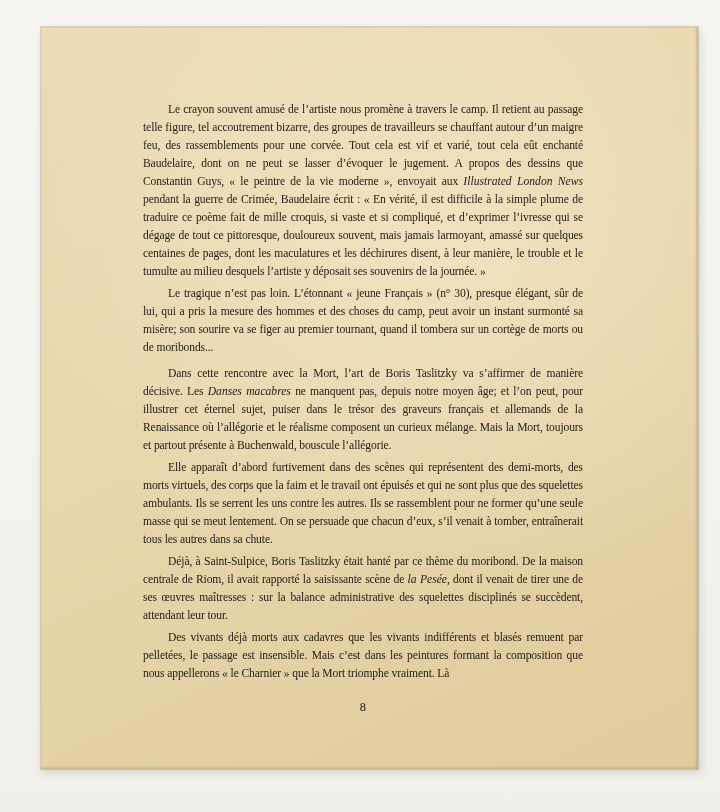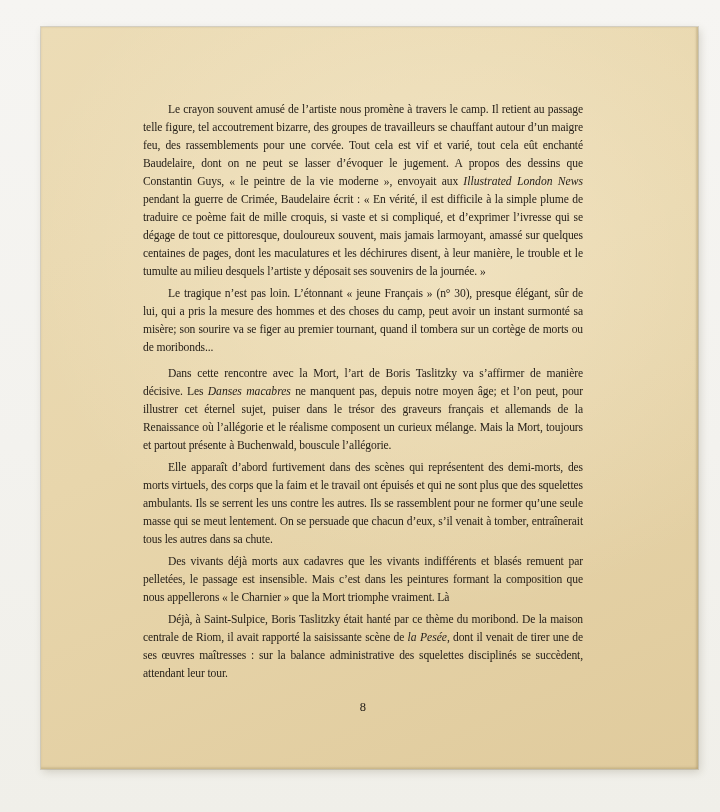--- a/index.html
+++ b/index.html
@@ -77,19 +77,19 @@
 <body>
 
 <div class="scan">
   <span class="bg-speck"></span>
   <div class="paper">
     <div class="textblock">
       <p class="para">Le crayon souvent amusé de l’artiste nous promène à travers le camp. Il retient au passage telle figure, tel accoutrement bizarre, des groupes de travailleurs se chauffant autour d’un maigre feu, des rassemblements pour une corvée. Tout cela est vif et varié, tout cela eût enchanté Baudelaire, dont on ne peut se lasser d’évoquer le jugement. A propos des dessins que Constantin Guys, «&nbsp;le peintre de la vie moderne&nbsp;», envoyait aux <i>Illustrated London News</i> pendant la guerre de Crimée, Baudelaire écrit&nbsp;: «&nbsp;En vérité, il est difficile à la simple plume de traduire ce poème fait de mille croquis, si vaste et si compliqué, et d’exprimer l’ivresse qui se dégage de tout ce pittoresque, douloureux souvent, mais jamais larmoyant, amassé sur quelques centaines de pages, dont les maculatures et les déchirures disent, à leur manière, le trouble et le tumulte au milieu desquels l’artiste y déposait ses souvenirs de la journée.&nbsp;»</p>
       <p class="para">Le tragique n’est pas loin. L’étonnant «&nbsp;jeune Français&nbsp;» (n°&nbsp;30), presque élégant, sûr de lui, qui a pris la mesure des hommes et des choses du camp, peut avoir un instant surmonté sa misère; son sourire va se figer au premier tournant, quand il tombera sur un cortège de morts ou de moribonds...</p>
       <p class="para section">Dans cette rencontre avec la Mort, l’art de Boris Taslitzky va s’affirmer de manière décisive. Les <i>Danses macabres</i> ne manquent pas, depuis notre moyen âge; et l’on peut, pour illustrer cet éternel sujet, puiser dans le trésor des graveurs français et allemands de la Renaissance où l’allégorie et le réalisme composent un curieux mélange. Mais la Mort, toujours et partout présente à Buchenwald, bouscule l’allégorie.</p>
       <p class="para">Elle apparaît d’abord furtivement dans des scènes qui représentent des demi-morts, des morts virtuels, des corps que la faim et le travail ont épuisés et qui ne sont plus que des squelettes ambulants. Ils se serrent les uns contre les autres. Ils se rassemblent pour ne former qu’une seule masse qui se meut lentement. On se persuade que chacun d’eux, s’il venait à tomber, entraînerait tous les autres dans sa chute.</p>
+      <p class="para">Déjà, à Saint-Sulpice, Boris Taslitzky était hanté par ce thème du moribond. De la maison centrale de Riom, il avait rapporté la saisissante scène de <i>la Pesée</i>, dont il venait de tirer une de ses œuvres maîtresses&nbsp;: sur la balance administrative des squelettes disciplinés se succèdent, attendant leur tour.</p>
       <p class="para">Des vivants déjà morts aux cadavres que les vivants indifférents et blasés remuent par pelletées, le passage est insensible. Mais c’est dans les peintures formant la composition que nous appellerons «&nbsp;le Charnier&nbsp;» que la Mort triomphe vraiment. Là</p>
-      <p class="para">Déjà, à Saint-Sulpice, Boris Taslitzky était hanté par ce thème du moribond. De la maison centrale de Riom, il avait rapporté la saisissante scène de <i>la Pesée</i>, dont il venait de tirer une de ses œuvres maîtresses&nbsp;: sur la balance administrative des squelettes disciplinés se succèdent, attendant leur tour.</p>
       <div class="folio">8</div>
     </div>
     <span class="speck"></span>
   </div>
 </div>
 
 </body></html>

